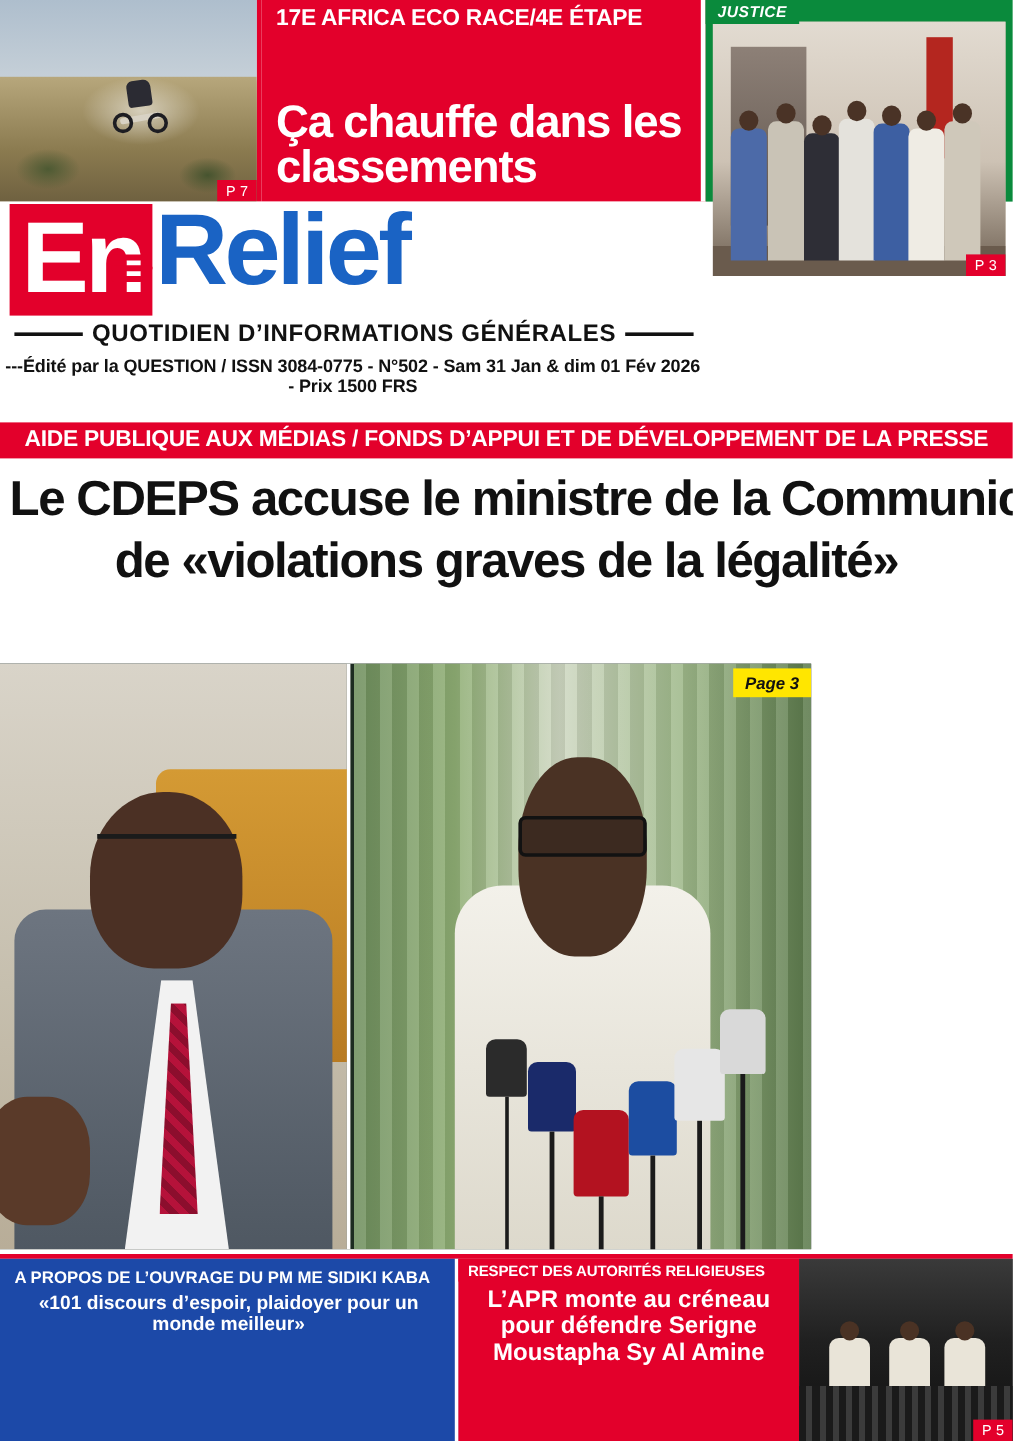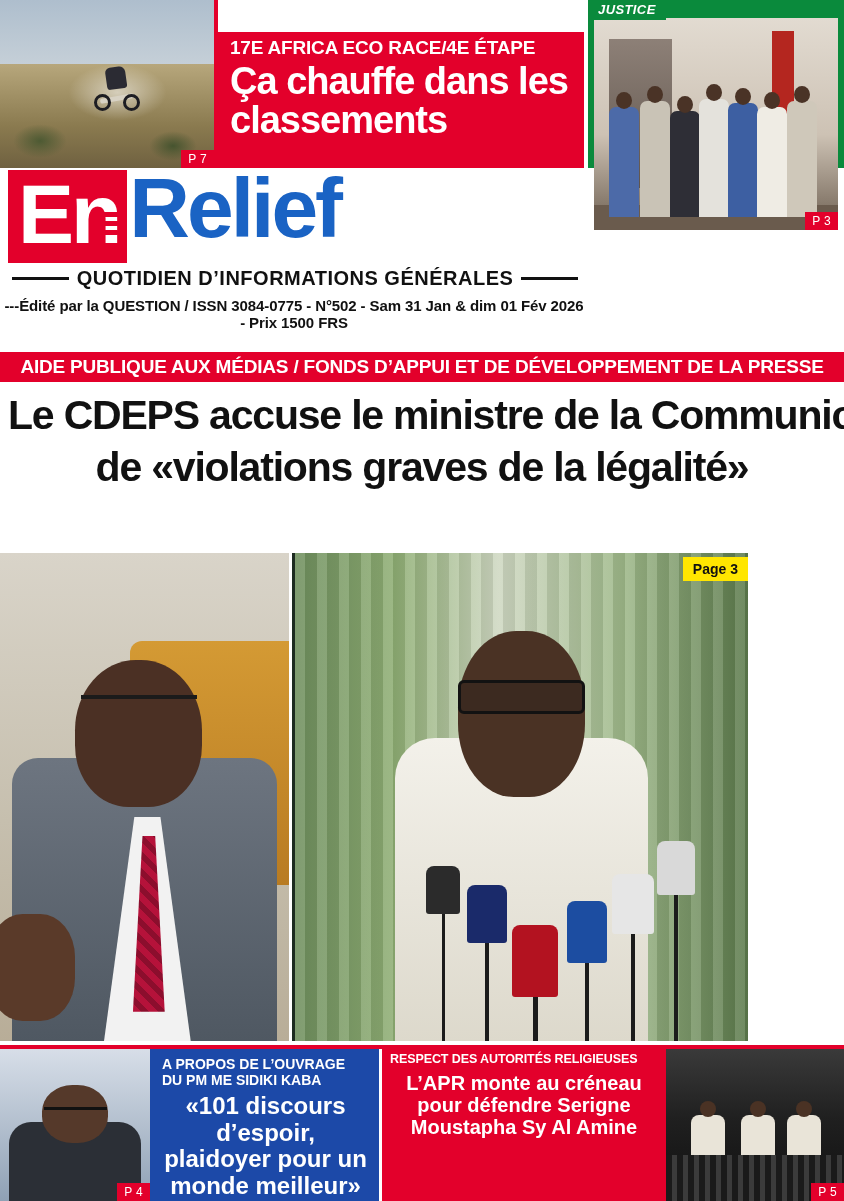--- a/index.html
+++ b/index.html
@@ -40,23 +40,22 @@
     background:#d8d2c4; transform: rotate(-10deg); border-radius:2px; }
 
   .pg-tag {
     position:absolute; background:#e3002b; color:#fff; font-weight:normal;
     font-size:12px; padding:2px 7px; letter-spacing:.3px;
   }
   .pg-tag.br { right:0; bottom:0; }
 
   .eco-head {
     flex: 1; background:#e3002b; color:#fff; padding: 6px 10px 8px 12px;
-    display:flex; flex-direction:column; justify-content:flex-start;
+    display:flex; flex-direction:column; justify-content:space-between;
     border-right: 4px solid #fff;
-    margin-top: 32px;
   }
   .eco-kicker {
     font-size:19px; font-weight:bold; line-height:1.06; letter-spacing:-.2px;
     text-transform:uppercase;
   }
   .eco-title {
     margin-top:4px; font-size:38px; font-weight:bold; line-height:1.02;
     letter-spacing:-1px;
   }
 
@@ -129,22 +128,23 @@
     position:absolute; left:0; top:385px; width:844px; height:168px;
     text-align:center; color:#111; padding: 4px 8px 0;
   }
   .main-head .l {
     font-size:41px; font-weight:bold; line-height:1.28; letter-spacing:-1.2px;
     white-space:nowrap;
   }
 
   
   .main-photo {
-    position:absolute; left:0; top:553px; width:748px; height:488px; overflow:hidden;
+    position:absolute; left:0; top:553px; width:676px; height:488px; overflow:hidden;
     background:#1d2b21;
+    font-style:italic;
   }
   .mp-left {
     position:absolute; left:0; top:0; width:292px; height:100%;
     background: linear-gradient(#d9d4c9, #c6bfae 55%, #b8ad98);
     border-right:3px solid #fff;
   }
   .mp-left .chairs { position:absolute; right:0; top:18%; width:55%; height:50%;
     background: linear-gradient(#d49a34,#b87b22); border-radius:12px 0 0 12px; }
   .mp-left .suit {
     position:absolute; left:4%; bottom:0; width:92%; height:58%;
@@ -219,21 +219,21 @@
   .b-photo-left .face { position:absolute; left:28%; top:24%; width:44%; height:38%;
     background:#55392a; border-radius:46%; }
   .b-photo-left .glasses { position:absolute; left:29%; top:38%; width:42%; height:8%;
     border-top:3px solid #111; }
 
   .b-blue {
     flex: 1; background:#1c49a8; color:#fff; padding:8px 10px 6px 12px; position:relative;
     border-right:3px solid #fff;
   }
   .b-kicker { font-size:14px; font-weight:bold; line-height:1.12; }
-  .b-title { margin-top:5px; font-size:24px; font-weight:bold; line-height:1.1; text-align:center; }
+  .b-title { margin-top:5px; font-size:16px; font-weight:bold; line-height:1.1; text-align:center; }
 
   .b-red {
     width: 284px; background:#e3002b; color:#fff; position:relative;
   }
   .b-red .kick {
     background:#e3002b; font-size:12.5px; font-weight:bold; padding:3px 6px 2px 8px;
     letter-spacing:-.1px; white-space:nowrap; text-transform:uppercase;
   }
   .b-red .title { text-align:center; font-size:20px; font-weight:bold; line-height:1.1;
     padding: 4px 6px 0; }
@@ -370,27 +370,20 @@
         </div>
       <div class="mic m6">
           <span class="bar"></span>
         </div>
     </div>
     <span class="page-tag-main">Page 3</span>
   </div>
 
   <div class="bottom">
 
-    <div class="b-photo-left">
-      <div class="bg"></div>
-      <div class="suit"></div>
-      <div class="face"></div>
-      <div class="glasses"></div>
-      <span class="pg-tag br">P 4</span>
-    </div>
 
     <div class="b-blue">
       <div class="b-kicker">A PROPOS DE L’OUVRAGE DU PM ME SIDIKI KABA</div>
       <div class="b-title">«101 discours d’espoir, plaidoyer pour un monde meilleur»</div>
     </div>
 
     <div class="b-red">
       <div class="kick">RESPECT DES AUTORITÉS RELIGIEUSES</div>
       <div class="title">L’APR monte au créneau pour défendre Serigne Moustapha Sy Al Amine</div>
     </div>

